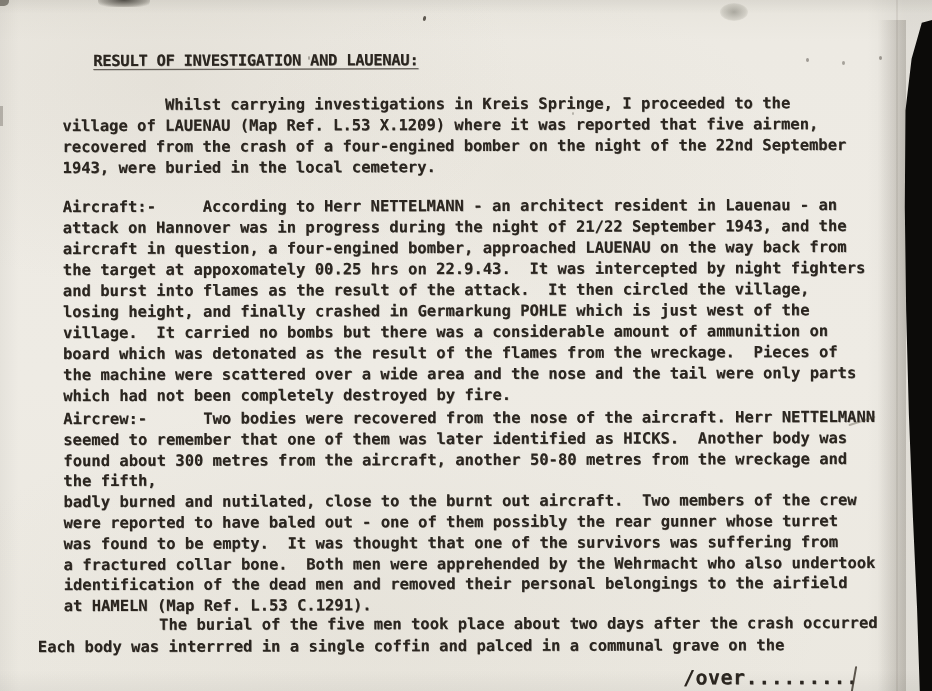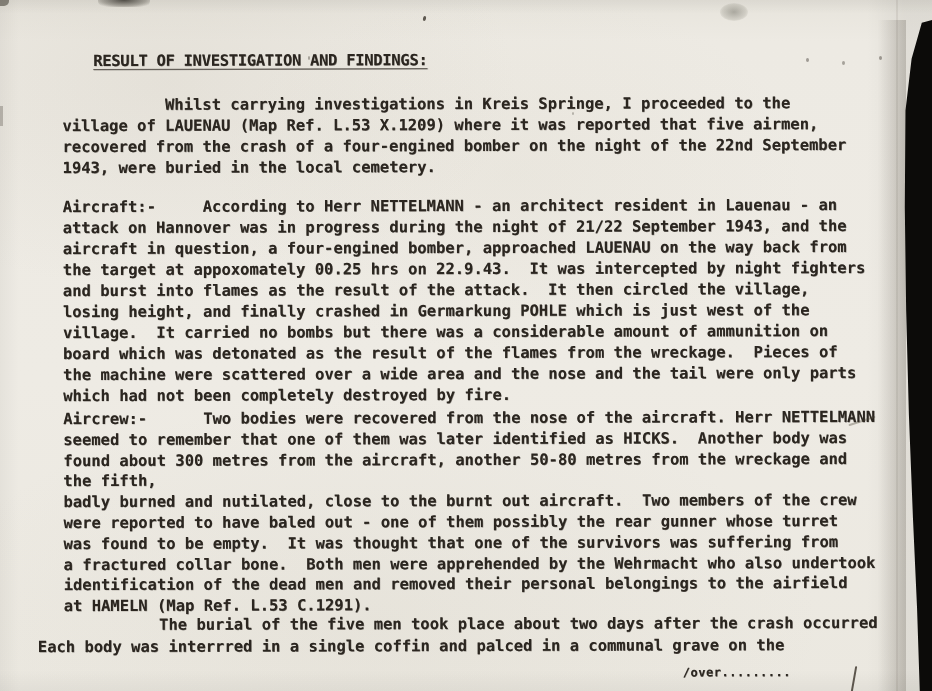--- a/index.html
+++ b/index.html
@@ -39,21 +39,21 @@
   .para{position:absolute;white-space:pre;}
   .para .line{height:21px;line-height:21px;}
   #para-0{left:63px;top:94px;}
   #para-1{left:63px;top:196px;}
   #para-2{left:63px;top:408px;}
   #para-2 .line{height:20.8px;line-height:20.8px;}
   #para-3{left:37px;top:614px;}
   #para-3 .line{height:21.8px;line-height:21.8px;}
   .footer-over{
     position:absolute;left:682px;top:666px;
-    font-size:12px;letter-spacing:0.5px;white-space:pre;
+    font-size:20px;letter-spacing:0.5px;white-space:pre;
   }
   
   .black-edge{
     position:absolute;right:0;top:0;width:34px;height:691px;
     background:#0c0b09;
     clip-path:polygon(100% 2.9%, 70% 3.3%, 40% 8.5%, 22% 16%, 20% 30%, 24% 45%, 32% 60%, 44% 75%, 56% 88%, 64% 100%, 100% 100%);
   }
   .edge-shadow{
     position:absolute;right:26px;top:20px;width:28px;height:671px;
     background:linear-gradient(90deg, transparent, rgba(60,52,40,0.22));
@@ -112,21 +112,21 @@
   <div class="speck s3"></div>
   <div class="speck s4"></div>
   <div class="speck s5"></div>
   <div class="speck s6"></div>
   <div class="speck s7"></div>
   <div class="speck s8"></div>
   <div class="speck s9"></div>
   <div class="crease-vertical"></div>
 
   <div class="text-layer">
-    <div class="heading">RESULT OF INVESTIGATION AND FINDINGS:</div>
+    <div class="heading">RESULT OF INVESTIGATION AND LAUENAU:</div>
     <div class="para" id="para-0"><div class="line">           Whilst carrying investigations in Kreis Springe, I proceeded to the</div><div class="line">village of LAUENAU (Map Ref. L.53 X.1209) where it was reported that five airmen,</div><div class="line">recovered from the crash of a four-engined bomber on the night of the 22nd September</div><div class="line">1943, were buried in the local cemetery.</div></div>
     <div class="para" id="para-1"><div class="line">Aircraft:-     According to Herr NETTELMANN - an architect resident in Lauenau - an</div><div class="line">attack on Hannover was in progress during the night of 21/22 September 1943, and the</div><div class="line">aircraft in question, a four-engined bomber, approached LAUENAU on the way back from</div><div class="line">the target at appoxomately 00.25 hrs on 22.9.43.  It was intercepted by night fighters</div><div class="line">and burst into flames as the result of the attack.  It then circled the village,</div><div class="line">losing height, and finally crashed in Germarkung POHLE which is just west of the</div><div class="line">village.  It carried no bombs but there was a considerable amount of ammunition on</div><div class="line">board which was detonated as the result of the flames from the wreckage.  Pieces of</div><div class="line">the machine were scattered over a wide area and the nose and the tail were only parts</div><div class="line">which had not been completely destroyed by fire.</div></div>
     <div class="para" id="para-2"><div class="line">Aircrew:-      Two bodies were recovered from the nose of the aircraft. Herr NETTELMANN</div><div class="line">seemed to remember that one of them was later identified as HICKS.  Another body was</div><div class="line">found about 300 metres from the aircraft, another 50-80 metres from the wreckage and</div><div class="line">the fifth,</div><div class="line">badly burned and nutilated, close to the burnt out aircraft.  Two members of the crew</div><div class="line">were reported to have baled out - one of them possibly the rear gunner whose turret</div><div class="line">was found to be empty.  It was thought that one of the survivors was suffering from</div><div class="line">a fractured collar bone.  Both men were apprehended by the Wehrmacht who also undertook</div><div class="line">identification of the dead men and removed their personal belongings to the airfield</div><div class="line">at HAMELN (Map Ref. L.53 C.1291).</div></div>
     <div class="para" id="para-3"><div class="line">             The burial of the five men took place about two days after the crash occurred</div><div class="line">Each body was interrred in a single coffin and palced in a communal grave on the</div></div>
     <div class="footer-over">/over.........</div>
   </div>
 
   <div class="edge-shadow"></div>
   <div class="black-edge"></div>
   <div class="crease-diagonal"></div>

